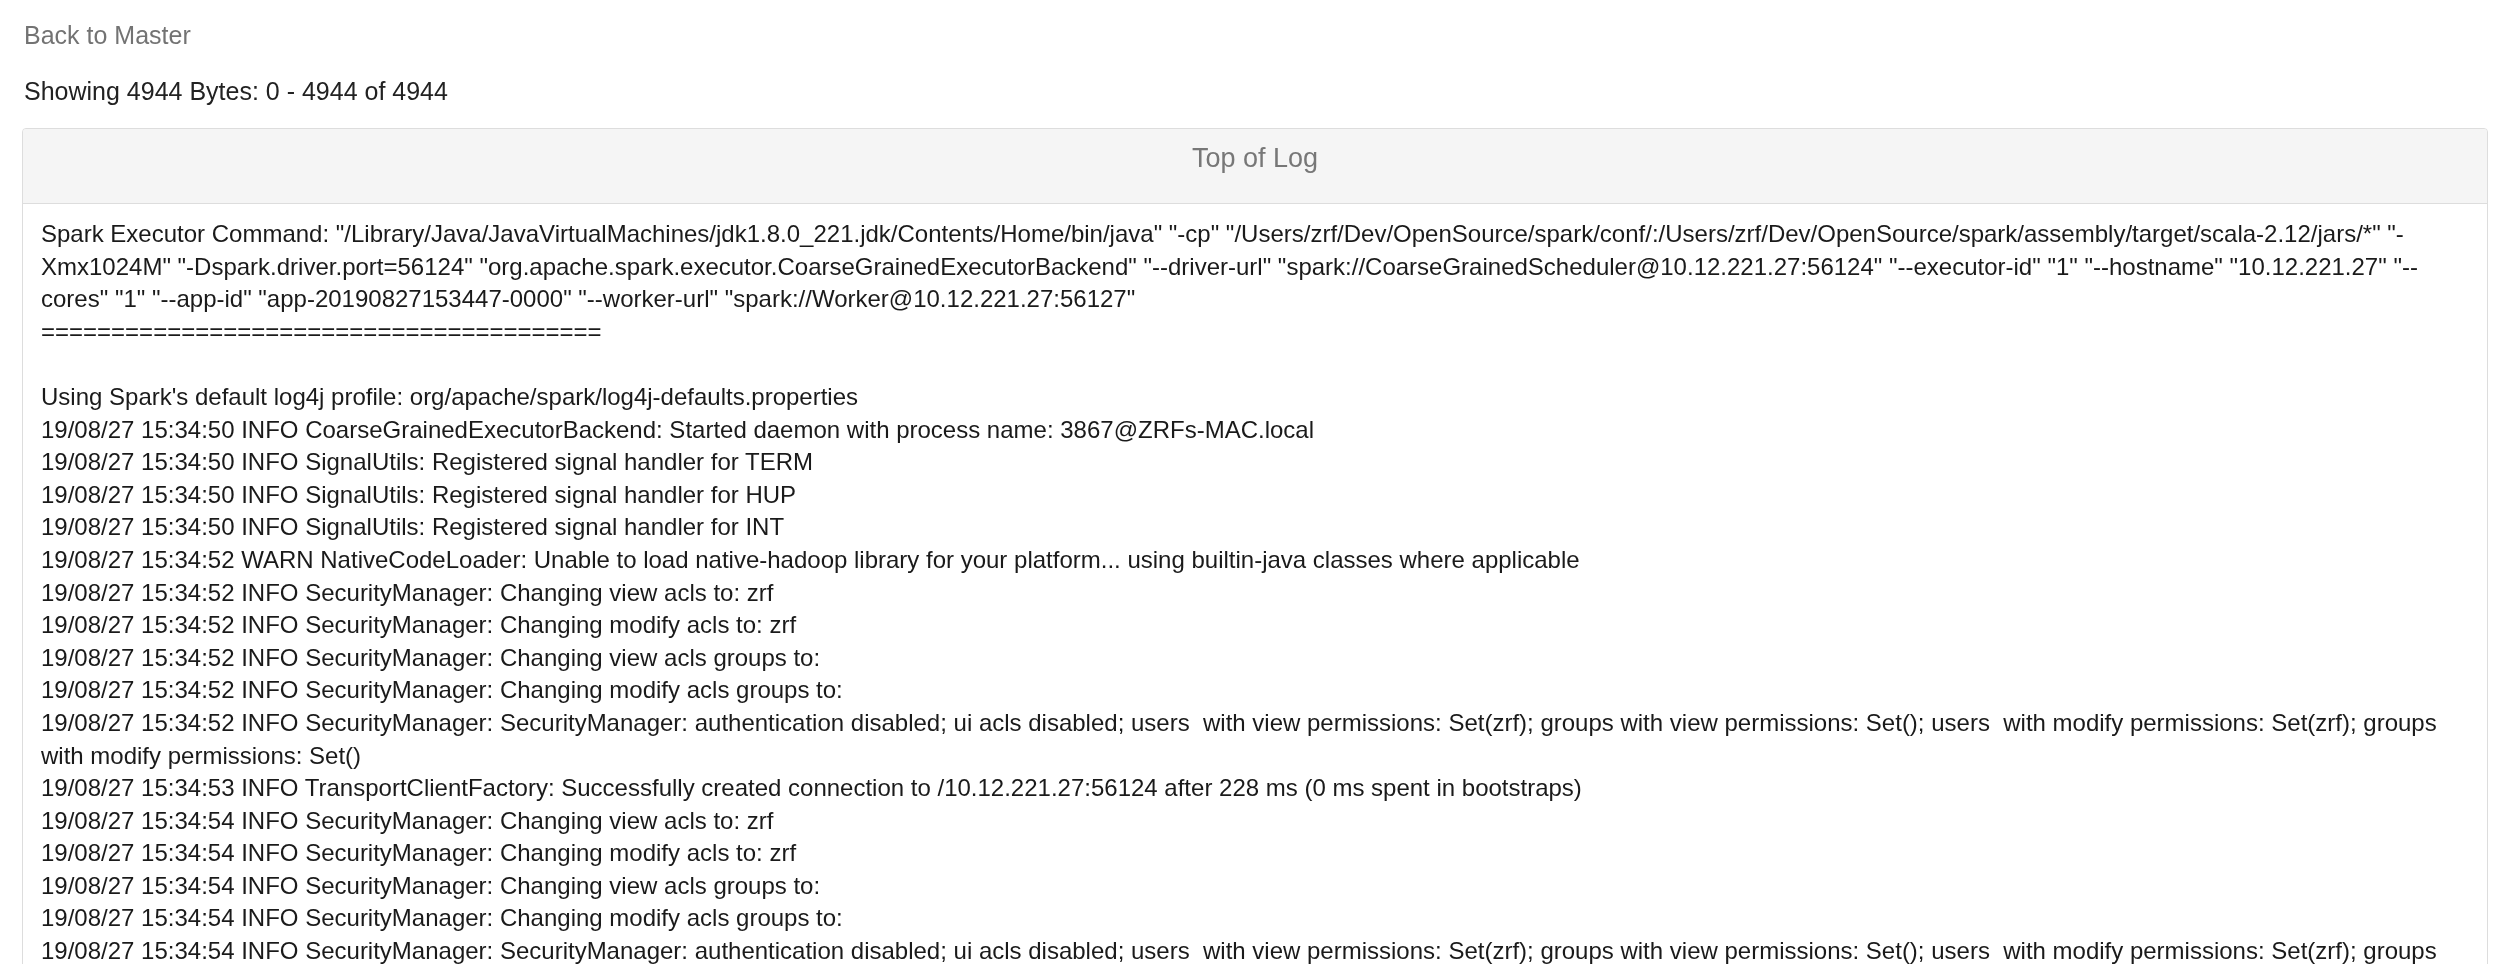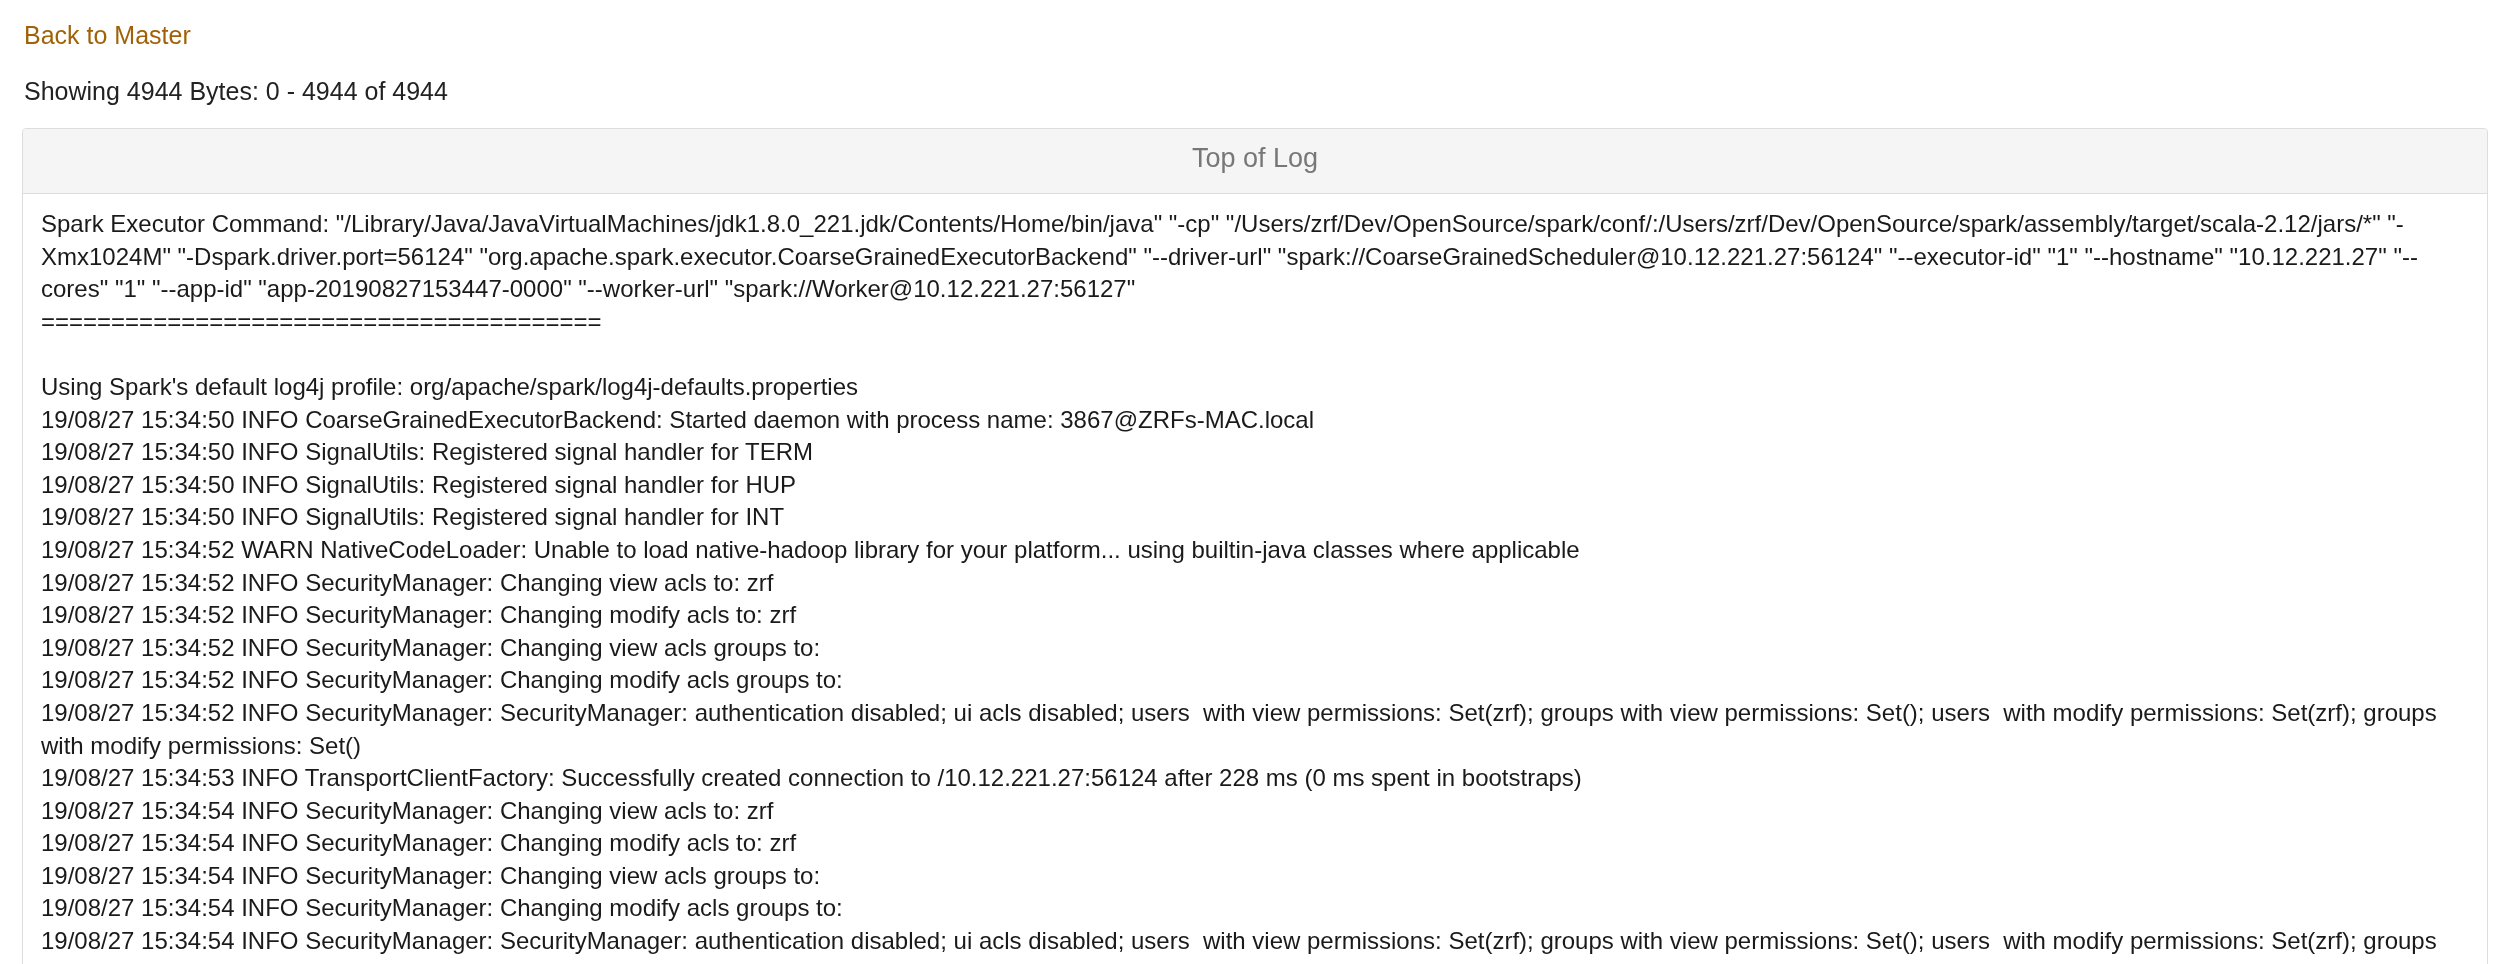--- a/index.html
+++ b/index.html
@@ -12,21 +12,21 @@
     width: 2510px;
     min-height: 964px;
     -webkit-font-smoothing: antialiased;
   }
   .page {
     padding: 14px 22px 0 22px;
     box-sizing: border-box;
   }
   .back-link {
     display: inline-block;
-    color: #a16207;
+    color: #737373;
     font-size: 25px;
     line-height: 30px;
     text-decoration: none;
     cursor: pointer;
     margin: 6px 0 0 2px;
   }
   .showing-line {
     font-size: 25px;
     line-height: 30px;
     color: #222222;
@@ -39,21 +39,21 @@
     background: #fafafa;
     overflow: hidden;
   }
   .log-panel-heading {
     background: #f5f5f5;
     border-bottom: 1px solid #dddddd;
     text-align: center;
     font-size: 27px;
     line-height: 34px;
     color: #777777;
-    padding: 12px 10px 18px 10px;
+    padding: 12px 10px 28px 10px;
     font-weight: normal;
   }
   .log-body {
     background: #ffffff;
     padding: 14px 18px 10px 18px;
   }
   .log-pre {
     margin: 0;
     white-space: pre-wrap;
     word-wrap: break-word;

